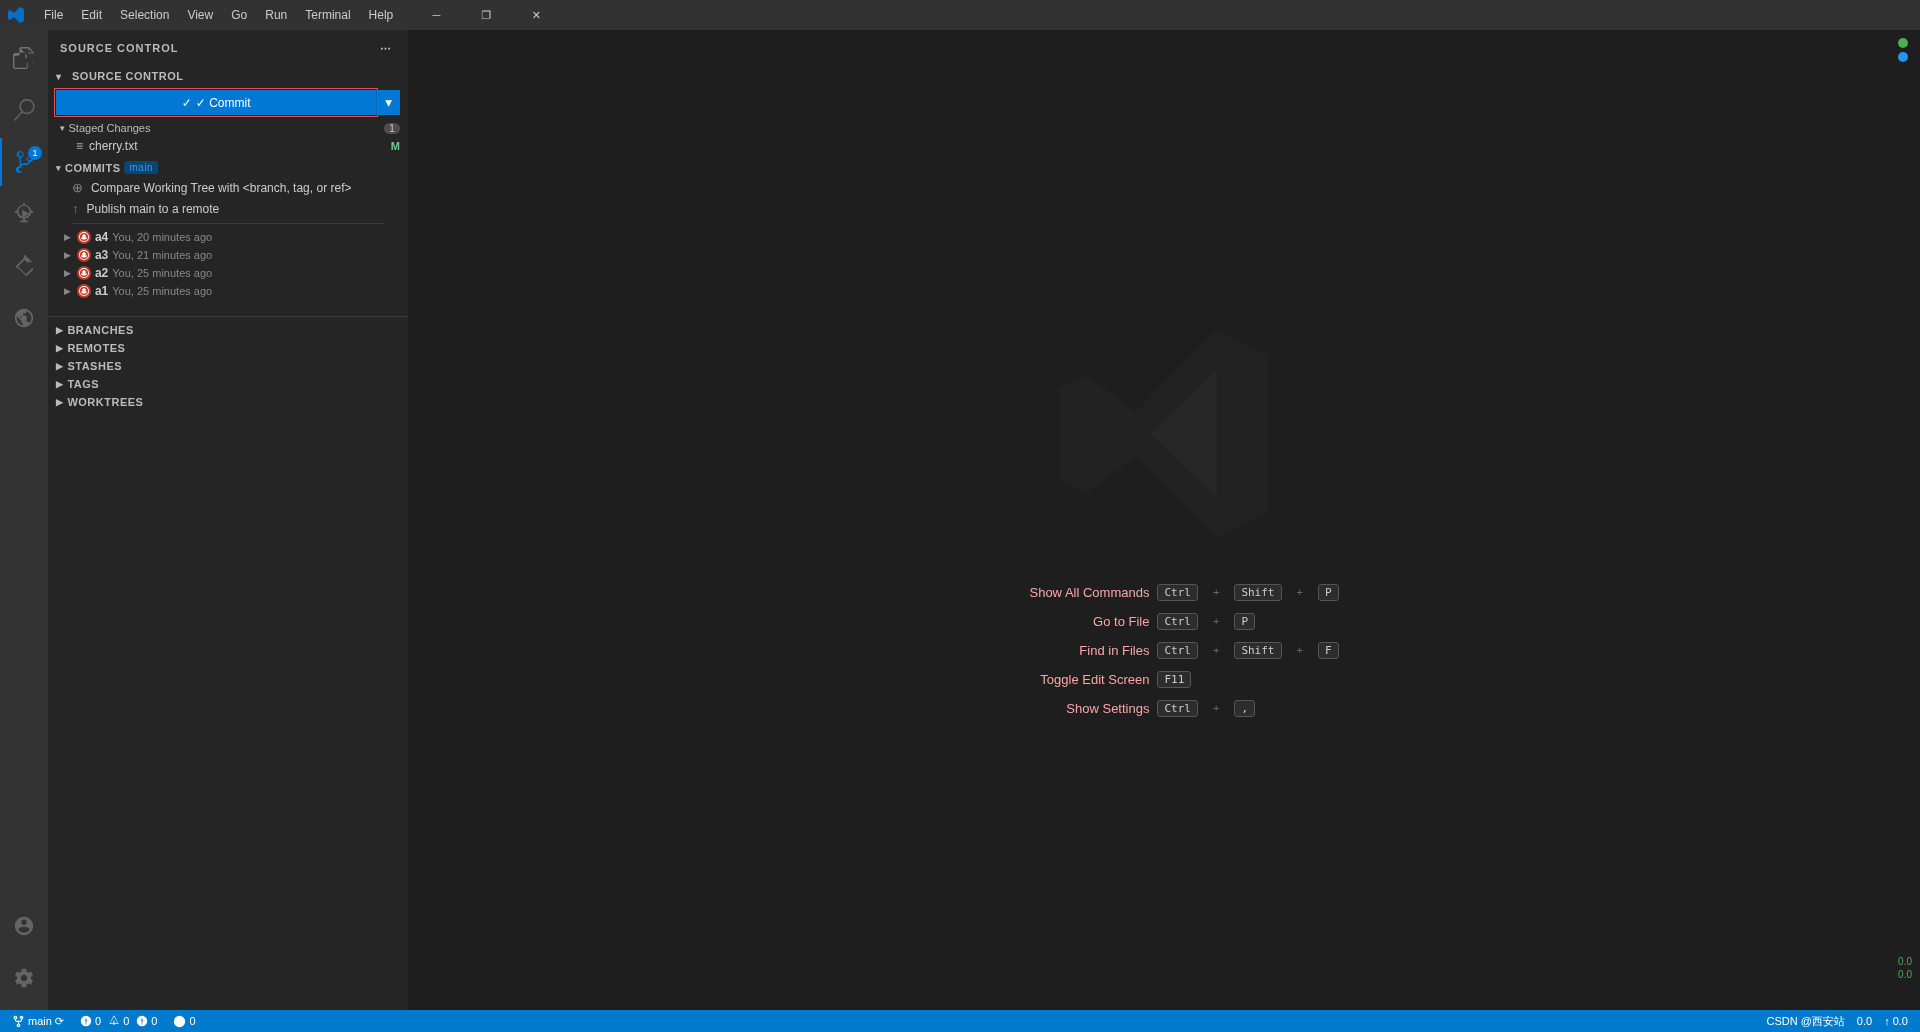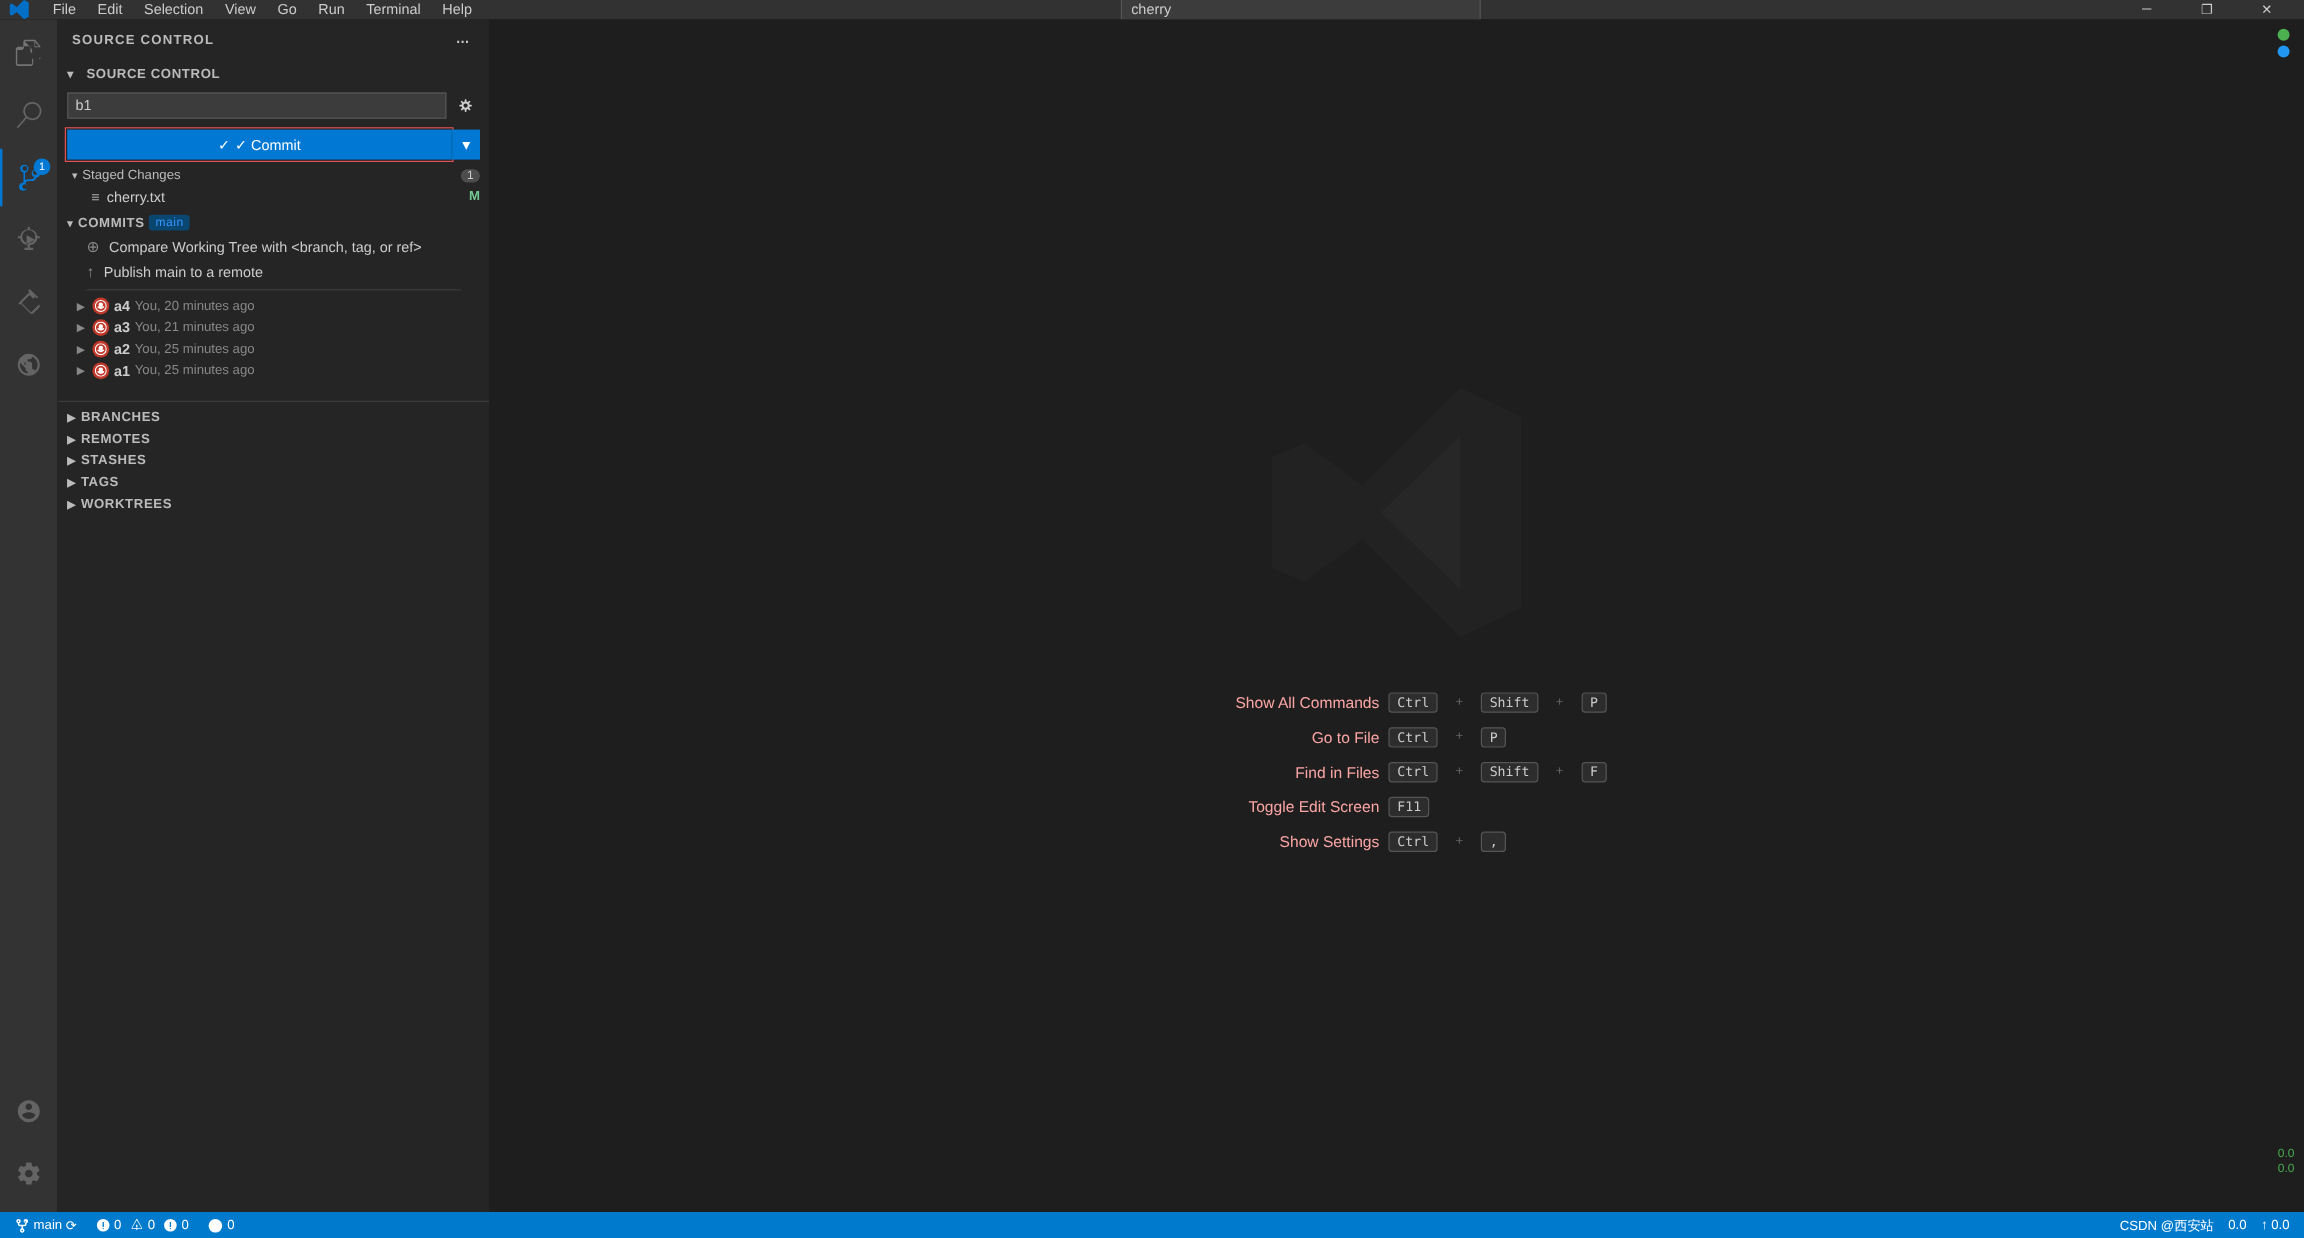--- a/index.html
+++ b/index.html
@@ -10,21 +10,21 @@
       font-size: 12px;
       display: flex;
       flex-direction: column;
       width: 1920px;
       height: 1032px;
       overflow: hidden;
     }
 
     
     .titlebar {
-      height: 16px;
+      height: 30px;
       background: #323233;
       display: flex;
       align-items: center;
       padding: 0 8px;
       gap: 12px;
       flex-shrink: 0;
     }
     .titlebar-icon {
       width: 16px;
       height: 16px;
@@ -461,23 +461,20 @@
   <div class="titlebar-menus">
     <div class="titlebar-menu-item">File</div>
     <div class="titlebar-menu-item">Edit</div>
     <div class="titlebar-menu-item">Selection</div>
     <div class="titlebar-menu-item">View</div>
     <div class="titlebar-menu-item">Go</div>
     <div class="titlebar-menu-item">Run</div>
     <div class="titlebar-menu-item">Terminal</div>
     <div class="titlebar-menu-item">Help</div>
   </div>
-  <div class="titlebar-search">
-    <input type="text" value="cherry" style="width: 300px; background: rgb(60, 60, 60); border: 1px solid rgb(85, 85, 85); color: rgb(204, 204, 204); padding: 3px 8px; font-size: 12px; border-radius: 4px;">
-  </div>
   <div class="titlebar-controls">
     <div class="titlebar-btn">─</div>
     <div class="titlebar-btn">❐</div>
     <div class="titlebar-btn close">✕</div>
   </div>
 </div>
 
 <div class="main-layout">
 
   <div class="activity-bar">
@@ -534,28 +531,20 @@
       </div>
     </div>
 
     <div class="sidebar-content">
 
       <div class="sc-section-header">
         <span class="chevron">▾</span>
         <span>SOURCE CONTROL</span>
       </div>
 
-      <div class="commit-input-area">
-        <input class="commit-input" type="text" value="b1" style="">
-        <div class="commit-settings-btn" title="Settings">
-          <svg width="14" height="14" viewBox="0 0 16 16" fill="#cccccc">
-              <path d="M9.1 4.4L8.6 2H7.4l-.5 2.4-.7.3-2-1.3-.9.8 1.3 2-.2.7-2.4.5v1.2l2.4.5.3.8-1.3 2 .8.8 2-1.3.8.3.4 2.3h1.2l.5-2.4.8-.3 2 1.3.8-.8-1.3-2 .3-.8 2.3-.4V7.4l-2.4-.5-.3-.8 1.3-2-.8-.8-2 1.3-.7-.2zM8 10c-1.1 0-2-.9-2-2s.9-2 2-2 2 .9 2 2-.9 2-2 2z"></path>
-            </svg>
-        </div>
-      </div>
 
       <div class="commit-btn-row">
         <button class="commit-btn">
           <span>✓</span>
           <span>✓ Commit</span>
         </button>
         <button class="commit-btn-dropdown">
           <span>▾</span>
         </button>
       </div>

